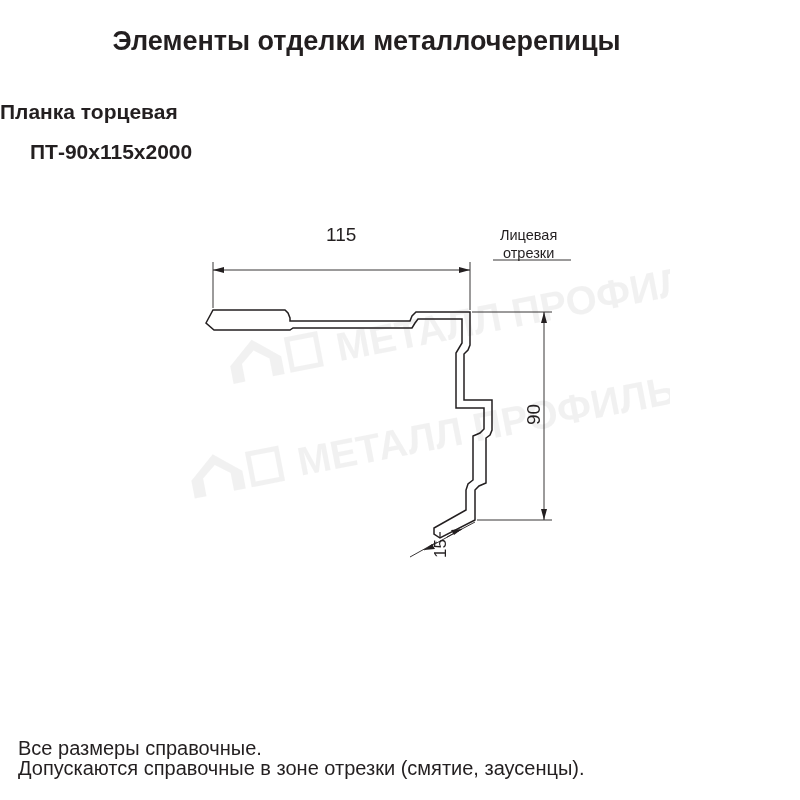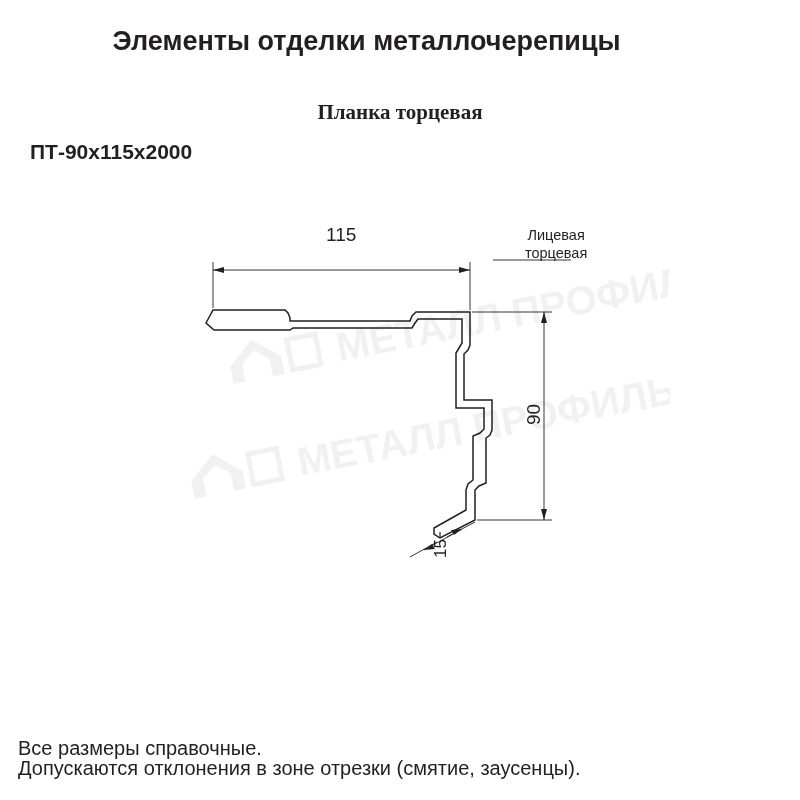--- a/index.html
+++ b/index.html
@@ -23,24 +23,22 @@
     text-align: center;
     font-size: 27px;
     font-weight: bold;
     letter-spacing: 0px;
   }
   .subtitle {
     position: absolute;
     top: 100px;
     left: 0;
     width: 800px;
-    text-align: center;
     font-size: 21px;
     font-weight: bold;
-    font-family: Liberation Serif, serif;
   }
   .code {
     position: absolute;
     top: 140px;
     left: 0;
     width: 800px;
     text-align: left;
     font-size: 21px;
     font-weight: bold;
     margin-left: 30px;
@@ -188,21 +186,21 @@
     <path d="M462 339 L451 340 L454 345 Z" fill="#231f20" stroke="none"></path>
 
     <path d="M493 70 L571 70" stroke-width="0.9"></path>
   </g>
 </svg>
 
 <div class="dim-label" style="left:326px; top:224px;">115</div>
 <div class="dim-label rot90" style="left:523px; top:425px;">90</div>
 <div class="dim-label rot90" style="left:431px; top:558px; font-size:17px;">15</div>
 
-<div class="face-label" style="left:500px; top:226px;margin-left:25px;">
+<div class="face-label" style="left:500px; top:226px;">
   <span>Лицевая</span><br>
-  <span>торцевая</span>
+  <span>отрезки</span>
 </div>
 
 <div class="footnotes">
   <div>Все размеры справочные.</div>
-  <div>Допускаются отклонения в зоне отрезки (смятие, заусенцы).</div>
+  <div>Допускаются справочные в зоне отрезки (смятие, заусенцы).</div>
 </div>
 
 </body></html>

